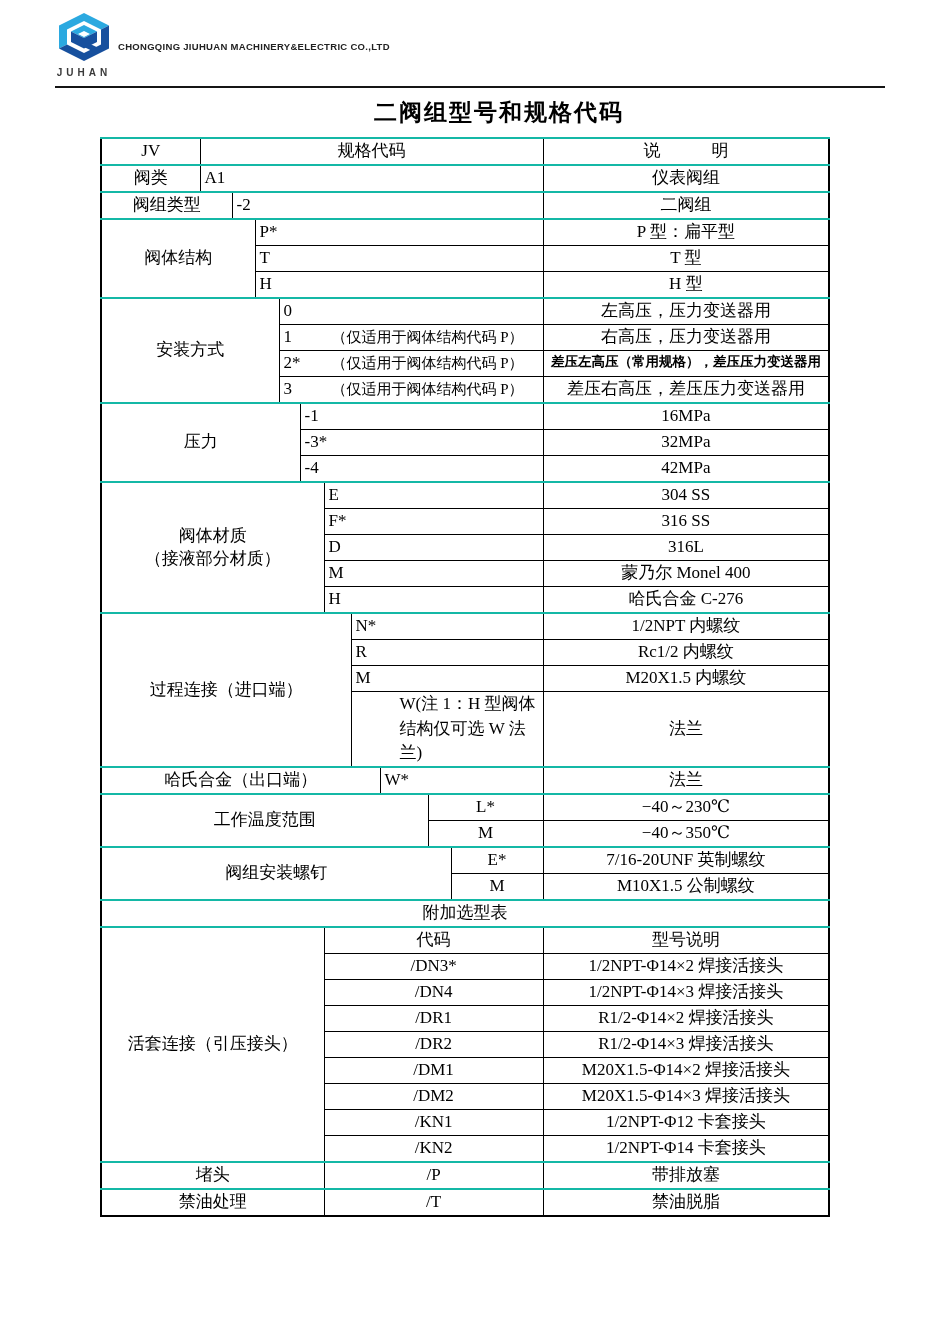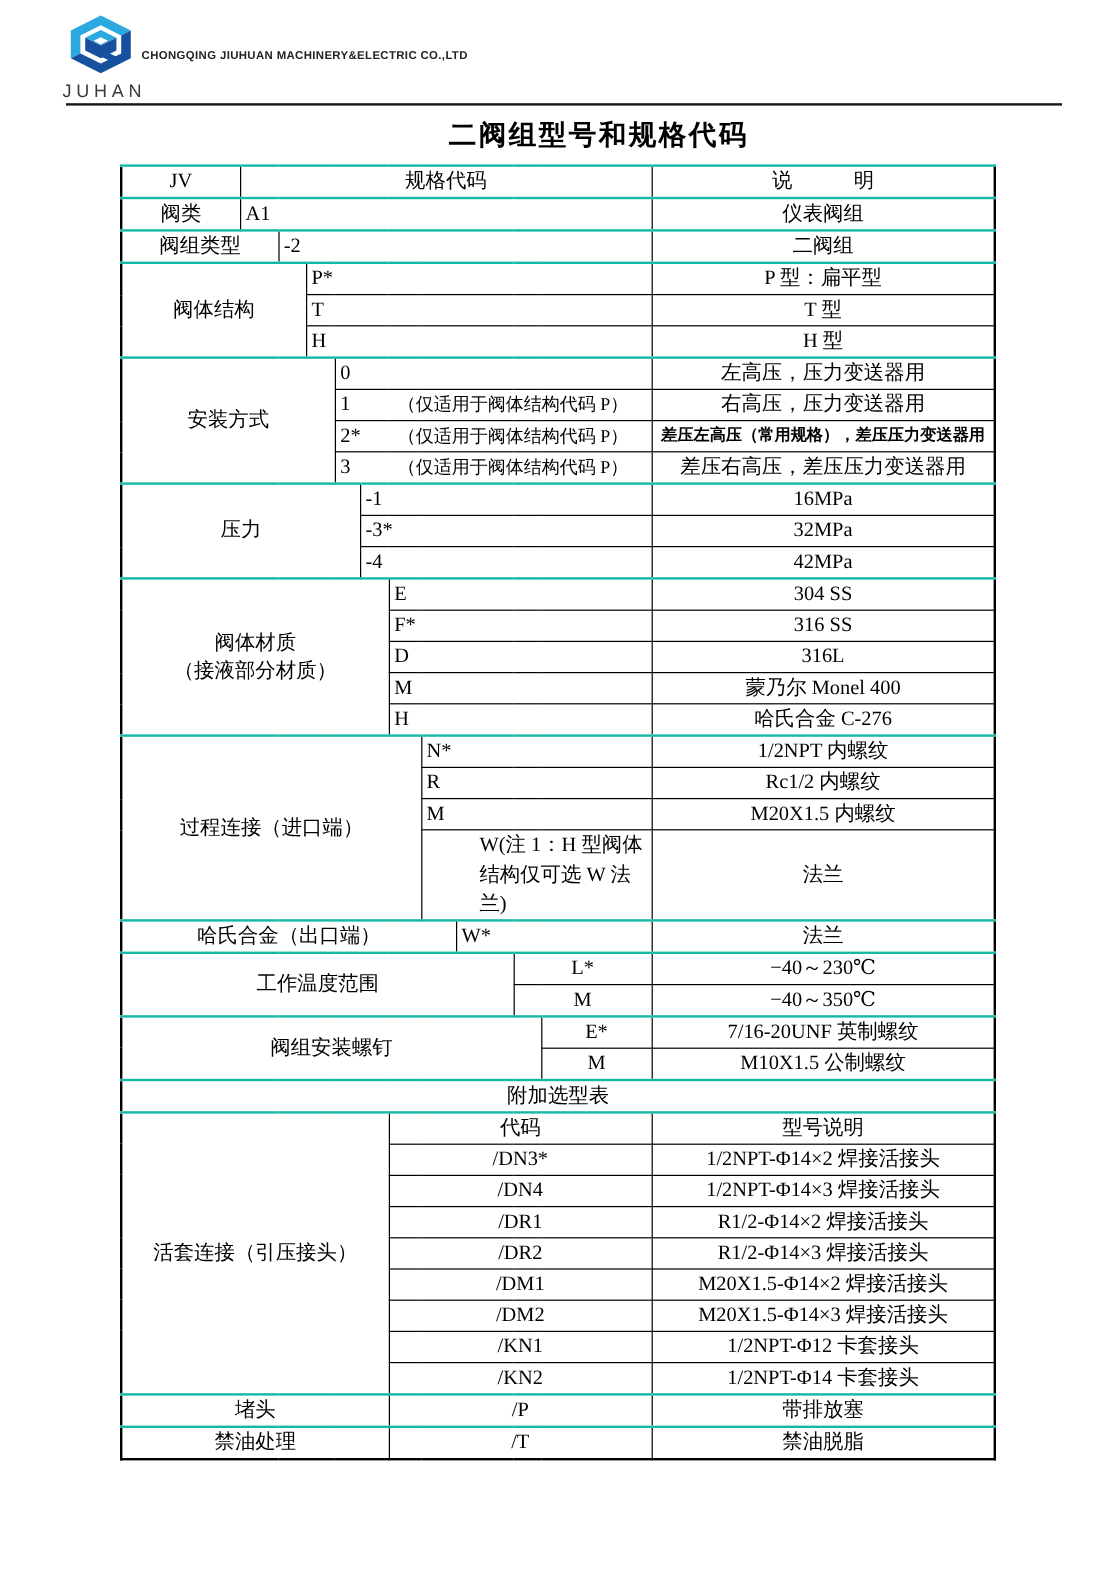--- a/index.html
+++ b/index.html
@@ -2,39 +2,39 @@
 <html><head>
 <meta charset="utf-8">
 <style>
   html,body{margin:0;padding:0;}
   body{
     width:930px;height:1320px;position:relative;background:#ffffff;color:#000;
     font-family:"Liberation Serif","DejaVu Serif",serif;
   }
   
   .logo-box{position:absolute;left:52px;top:12px;width:64px;text-align:center;}
-  .logo-text{font-family:"Liberation Sans","DejaVu Sans",sans-serif;font-size:15px;font-weight:normal;
+  .logo-text{font-family:"Liberation Sans","DejaVu Sans",sans-serif;font-size:10px;font-weight:bold;
     letter-spacing:4px;color:#3a3a3a;margin-top:1px;}
   .hdr-text{position:absolute;left:118px;top:22px;}
   .company-cn{font-size:27px;font-weight:bold;letter-spacing:3px;color:#1b1b1b;}
   .company-en{font-family:"Liberation Sans","DejaVu Sans",sans-serif;font-size:9.5px;font-weight:bold;
     letter-spacing:0.3px;color:#222;margin-top:19px;}
   .rule{position:absolute;left:55px;top:86px;width:830px;height:2px;background:#151515;}
   .page-title{position:absolute;left:0;top:97px;width:930px;text-align:center;
     font-size:23px;font-weight:bold;letter-spacing:2px;margin-left:34px;}
   
   .tbl-wrap{position:absolute;left:100px;top:137px;}
   table{border-collapse:collapse;table-layout:fixed;width:728px;border:2px solid #000;}
   td{border:1px solid #000;height:25px;padding:0 4px;text-align:center;vertical-align:middle;
      font-size:17px;line-height:1.2;overflow:hidden;white-space:nowrap;}
   tr.sec > td{border-top:2px solid #14b8a6;}
   .lft{text-align:left;}
   .codew{display:inline-block;min-width:48px;text-align:left;}
   .note{font-size:15px;}
-  .sb{font-size:13.5px;font-weight:bold;}
+  .sb{font-size:13.5px;font-weight:bold;font-family:Liberation Mono, monospace;}
   .wnote{white-space:normal;height:50px;line-height:1.45;padding-left:48px;}
   .mat-l{line-height:1.35;}
 </style>
 </head>
 <body>
 
 <div class="logo-box">
   <svg width="58" height="50" viewBox="0 0 58 50">
     <polygon points="4,36.5 4,13.5 29,1 54,13.5 46,17.5 29,9 12,17.5 12,32.5" fill="#2BA9E0"></polygon>
     <polygon points="54,13.5 54,36.5 29,49 4,36.5 12,32.5 29,41 46,32.5 46,17.5" fill="#17509E"></polygon>

